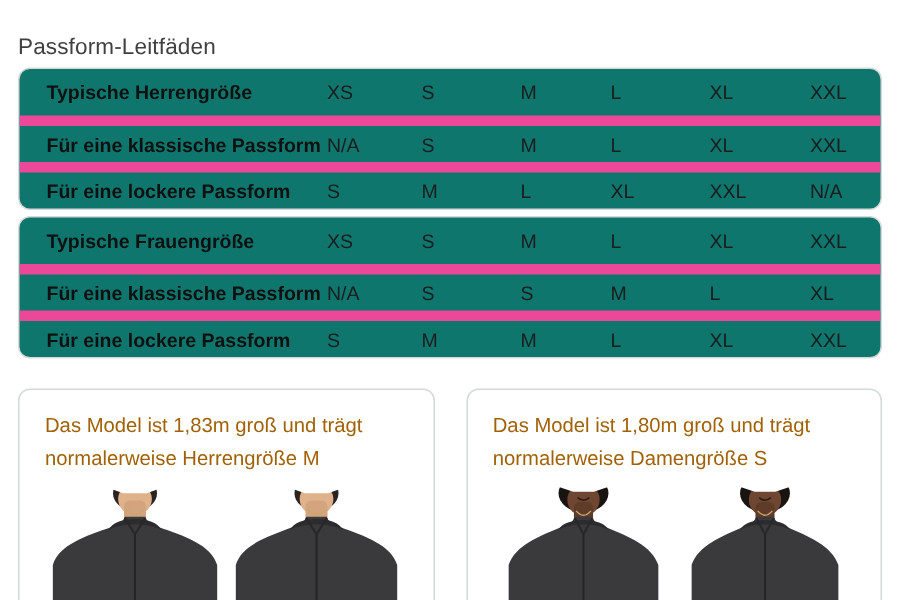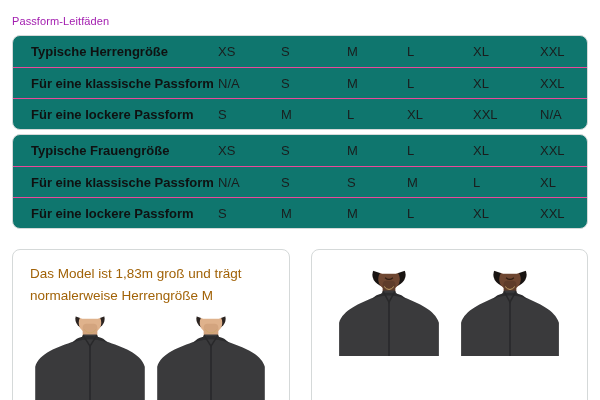--- a/index.html
+++ b/index.html
@@ -8,37 +8,37 @@
     background: #ffffff; color: #0f1111;
     font-family: "Liberation Sans", "DejaVu Sans", sans-serif;
   }
   .page { padding: 5px 12px 0; }
 
   .measure-note {
     font-size: 11.5px; line-height: 14px; padding-left: 2px;
     color: #0f1111;
   }
   .section-title {
-    margin-top: 8px; font-size: 11px; line-height: 17px;
-    color: #a21caf; letter-spacing: .1px;
+    margin-top: 18px; font-size: 15px; line-height: 17px;
+    color: #404040; letter-spacing: .1px;
   }
 
   .size-table {
     margin-top: 5px;
     border: 1px solid #d5d9d9; border-radius: 8px;
     background: #0f766e; overflow: hidden;
   }
   .size-table.second { margin-top: 4px; }
   .t-row {
     display: grid;
     grid-template-columns: 187px 63px 66px 60px 66px 67px 1fr;
     align-items: center;
     height: 31px; padding-left: 18px;
   }
-  .t-row + .t-row { border-top: 1px solid #ec4899; }
+  .t-row + .t-row { border-top: 7px solid #ec4899; }
   .t-label { font-size: 13px; font-weight: 700; color: #0f1111; white-space: nowrap; }
   .t-val   { font-size: 13px; font-weight: 400; color: #1a1d1d; }
 
   .cards { display: flex; gap: 21px; margin-top: 20px; }
   .model-card {
     flex: 1 1 0;
     border: 1px solid #d5d9d9; border-radius: 8px;
     padding: 13px 17px 0; background: #fff;
     height: 160px; overflow: hidden;
   }
@@ -145,20 +145,21 @@
             <path d="M52,26 L59,37 L66,26" fill="none" stroke="#28282a" stroke-width="1.5"></path>
             <line x1="59" y1="37" x2="59" y2="92" stroke="#242426" stroke-width="1.3"></line>
             <path d="M53,20 Q59,27 65,20" fill="none" stroke="#c9a76a" stroke-width="0.9"></path>
             <polygon points="26,0 92,0 67,9 51,9" fill="#ffffff"></polygon>
           </svg>
         </div>
       </div>
     </div>
 
     <div class="model-card">
+      <div class="model-caption">Das Model ist 1,80m groß und trägt normalerweise Damengröße S</div>
       <div class="photo-row">
         <div class="model-photo">
           <svg width="116" height="90" viewBox="0 0 118 92">
             <rect width="118" height="92" fill="#ffffff"></rect>
             <ellipse cx="59" cy="9" rx="17" ry="13" fill="#191412"></ellipse>
             <ellipse cx="59" cy="13.5" rx="11" ry="11" fill="#6e4631"></ellipse>
             <path d="M55,12 Q59,15.5 63,12" fill="none" stroke="#2e1c12" stroke-width="1.2"></path>
             <rect x="52.5" y="15" width="13" height="18" rx="4" fill="#5f3c2a"></rect>
             <path d="M8,92 L8,58 C12,45 29,38 44,32 C50,30 52,28 53,25 L65,25 C66,28 68,30 74,32 C89,38 106,45 110,58 L110,92 Z" fill="#3a3a3c"></path>
             <path d="M42,34 C46,25 72,25 76,34 C68,29 50,29 42,34 Z" fill="#2c2c2e"></path>

